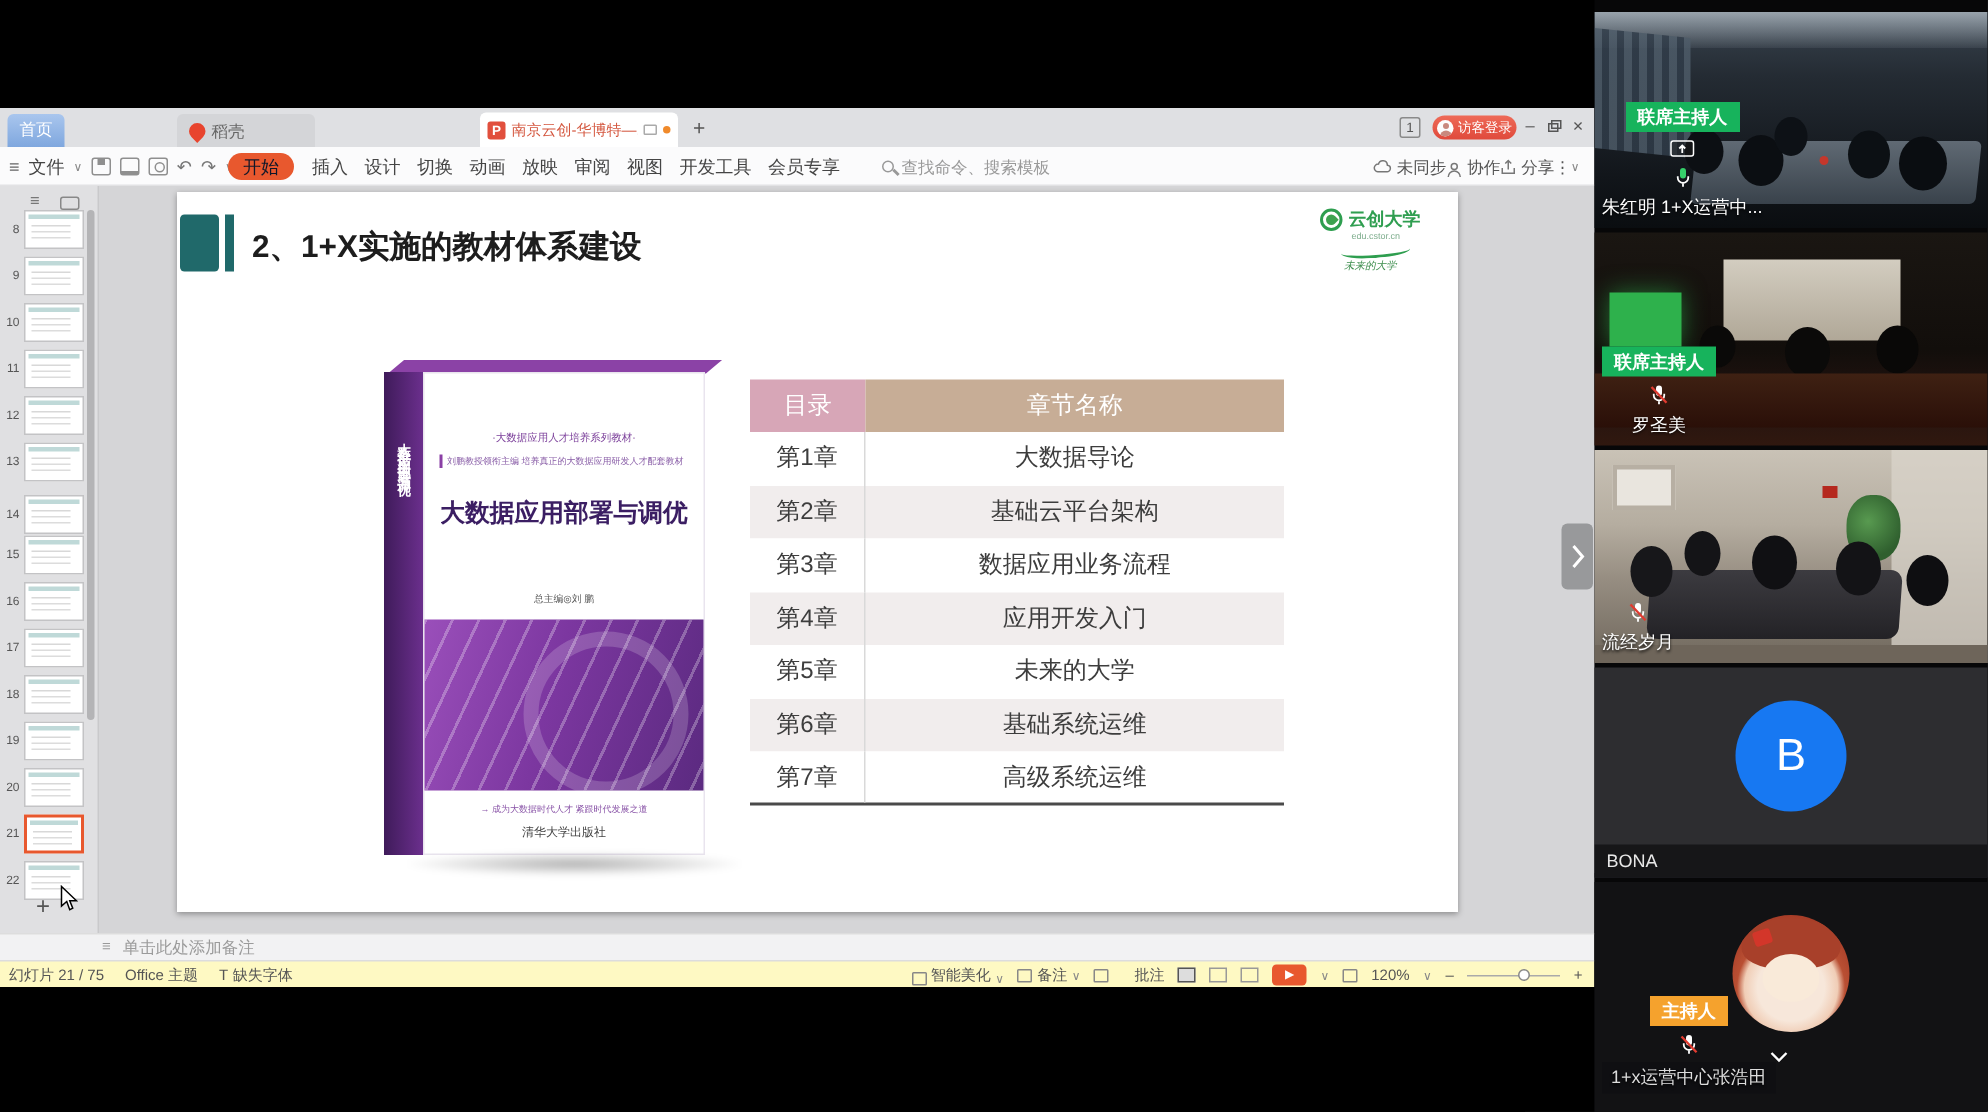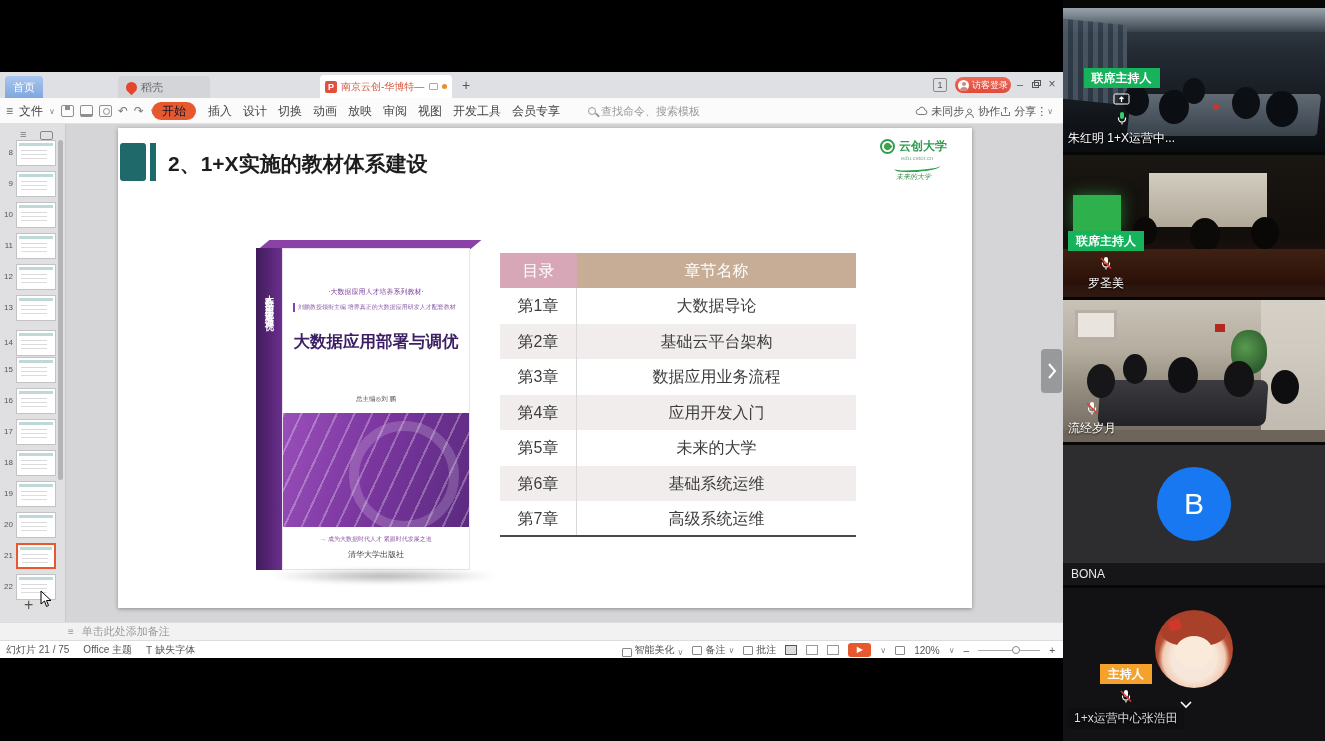--- a/index.html
+++ b/index.html
@@ -120,21 +120,21 @@
   .trow:nth-of-type(odd) { background:#f1eded; } 
   .tc1 { width:77px; text-align:center; line-height:35.5px; border-right:1px solid #d9d9d9; }
   .tc2 { flex:1; text-align:center; line-height:35.5px; }
   .trow:last-of-type { border-bottom:2px solid #4a4a4a; }
 
   
   .notesbar { position:absolute; left:0; top:550px; width:1063px; height:18px; background:#f2f2f3;
     border-top:1px solid #ddd; display:flex; align-items:center; }
   .notes-ic { margin-left:68px; color:#999; font-size:10px; }
   .notes-ph { margin-left:8px; color:#9b9b9b; font-size:11px; }
-  .statusbar { position:absolute; left:0; top:568px; width:1063px; height:18px; background:#ffffff;
+  .statusbar { position:absolute; left:0; top:568px; width:1063px; height:18px; background:#fef9c3;
     border-top:1px solid #dcdcde; font-size:10px; color:#555; }
   .st-l { position:absolute; left:6px; top:0; height:18px; display:flex; align-items:center; gap:14px; }
   .st-r { position:absolute; right:8px; top:0; height:18px; display:flex; align-items:center; gap:9px; }
   .ic-sq { width:10px; height:9px; border:1px solid #888; border-radius:1px; }
   .vw { width:12px; height:10px; border:1px solid #999; }
   .vw.act { background:#ddd; border-color:#555; }
   .playbtn { width:23px; height:14px; border-radius:3px; background:#e8582e; color:#fff; font-size:8px;
     text-align:center; line-height:14px; }
   .slider { width:62px; height:1px; background:#aaa; position:relative; }
   .knob { position:absolute; left:34px; top:-4px; width:8px; height:8px; border-radius:50%; background:#fff; border:1px solid #888; }
@@ -456,21 +456,21 @@
           <span style="display:flex;align-items:flex-end;gap:3px">
             <span class="ic-sq"></span>
             <span>智能美化</span>
             <span class="tiny">∨</span>
           </span>
           <span style="display:flex;align-items:center;gap:3px">
             <span class="ic-sq"></span>
             <span>备注</span>
             <span class="tiny">∨</span>
           </span>
-          <span style="display:flex;align-items:center;gap:3px">
+          <span style="display:flex;align-items:center;gap:17px">
             <span class="ic-sq"></span>
             <span>批注</span>
           </span>
           <span class="vw act"></span>
           <span class="vw"></span>
           <span class="vw"></span>
           <span class="playbtn">▶</span>
           <span class="tiny">∨</span>
           <span class="ic-sq"></span>
           <span>120%</span>

